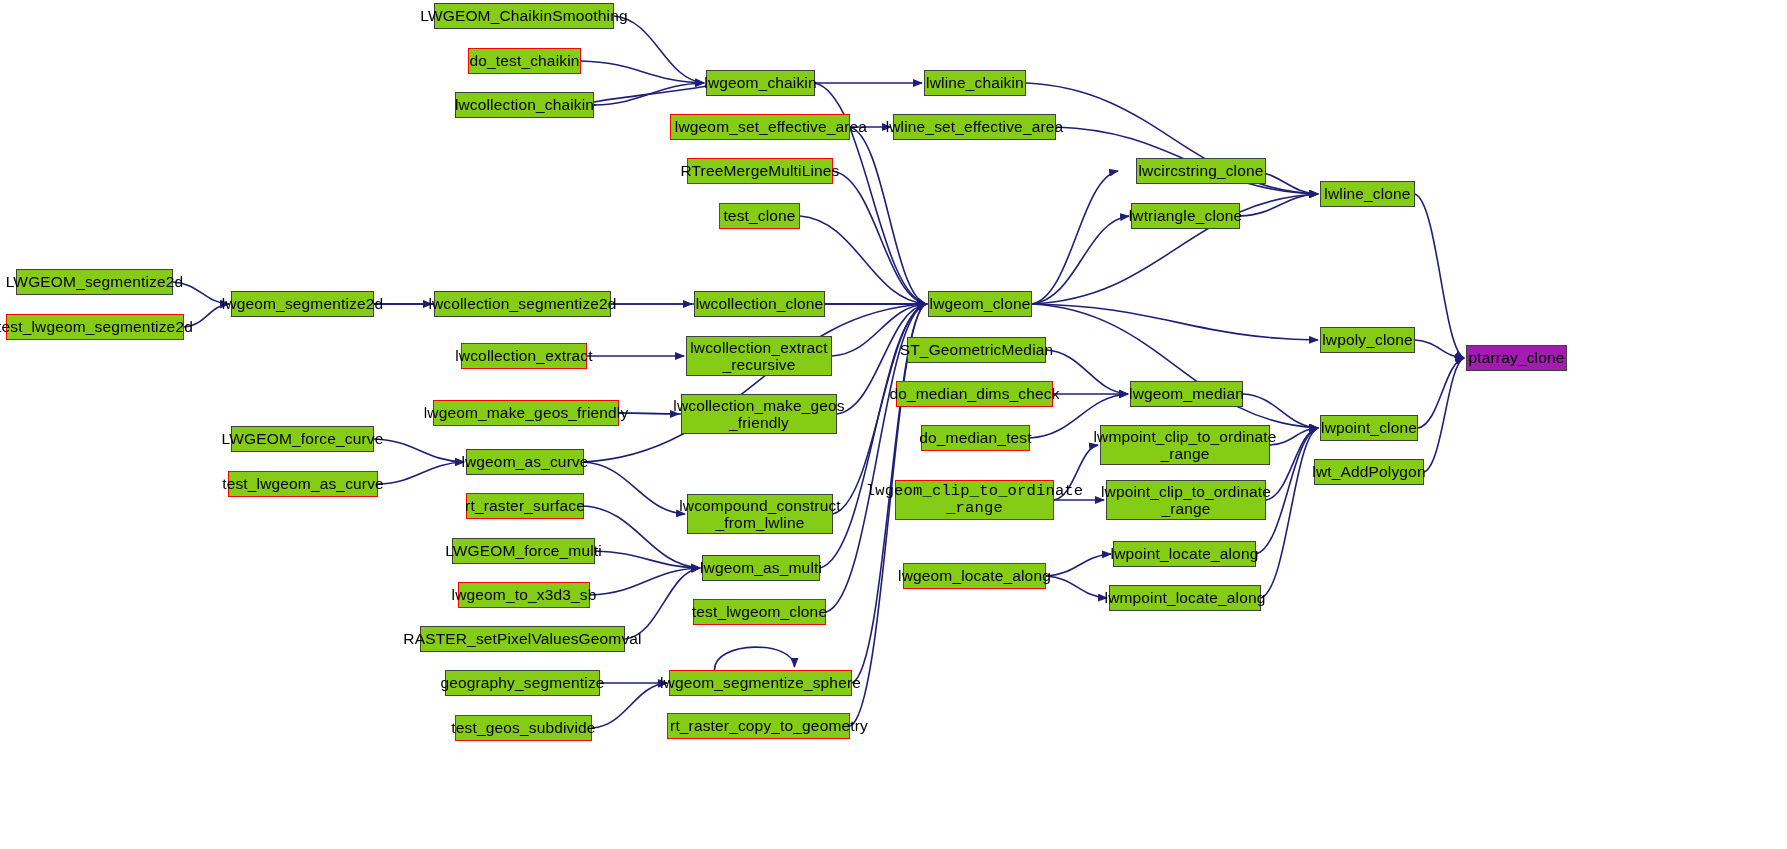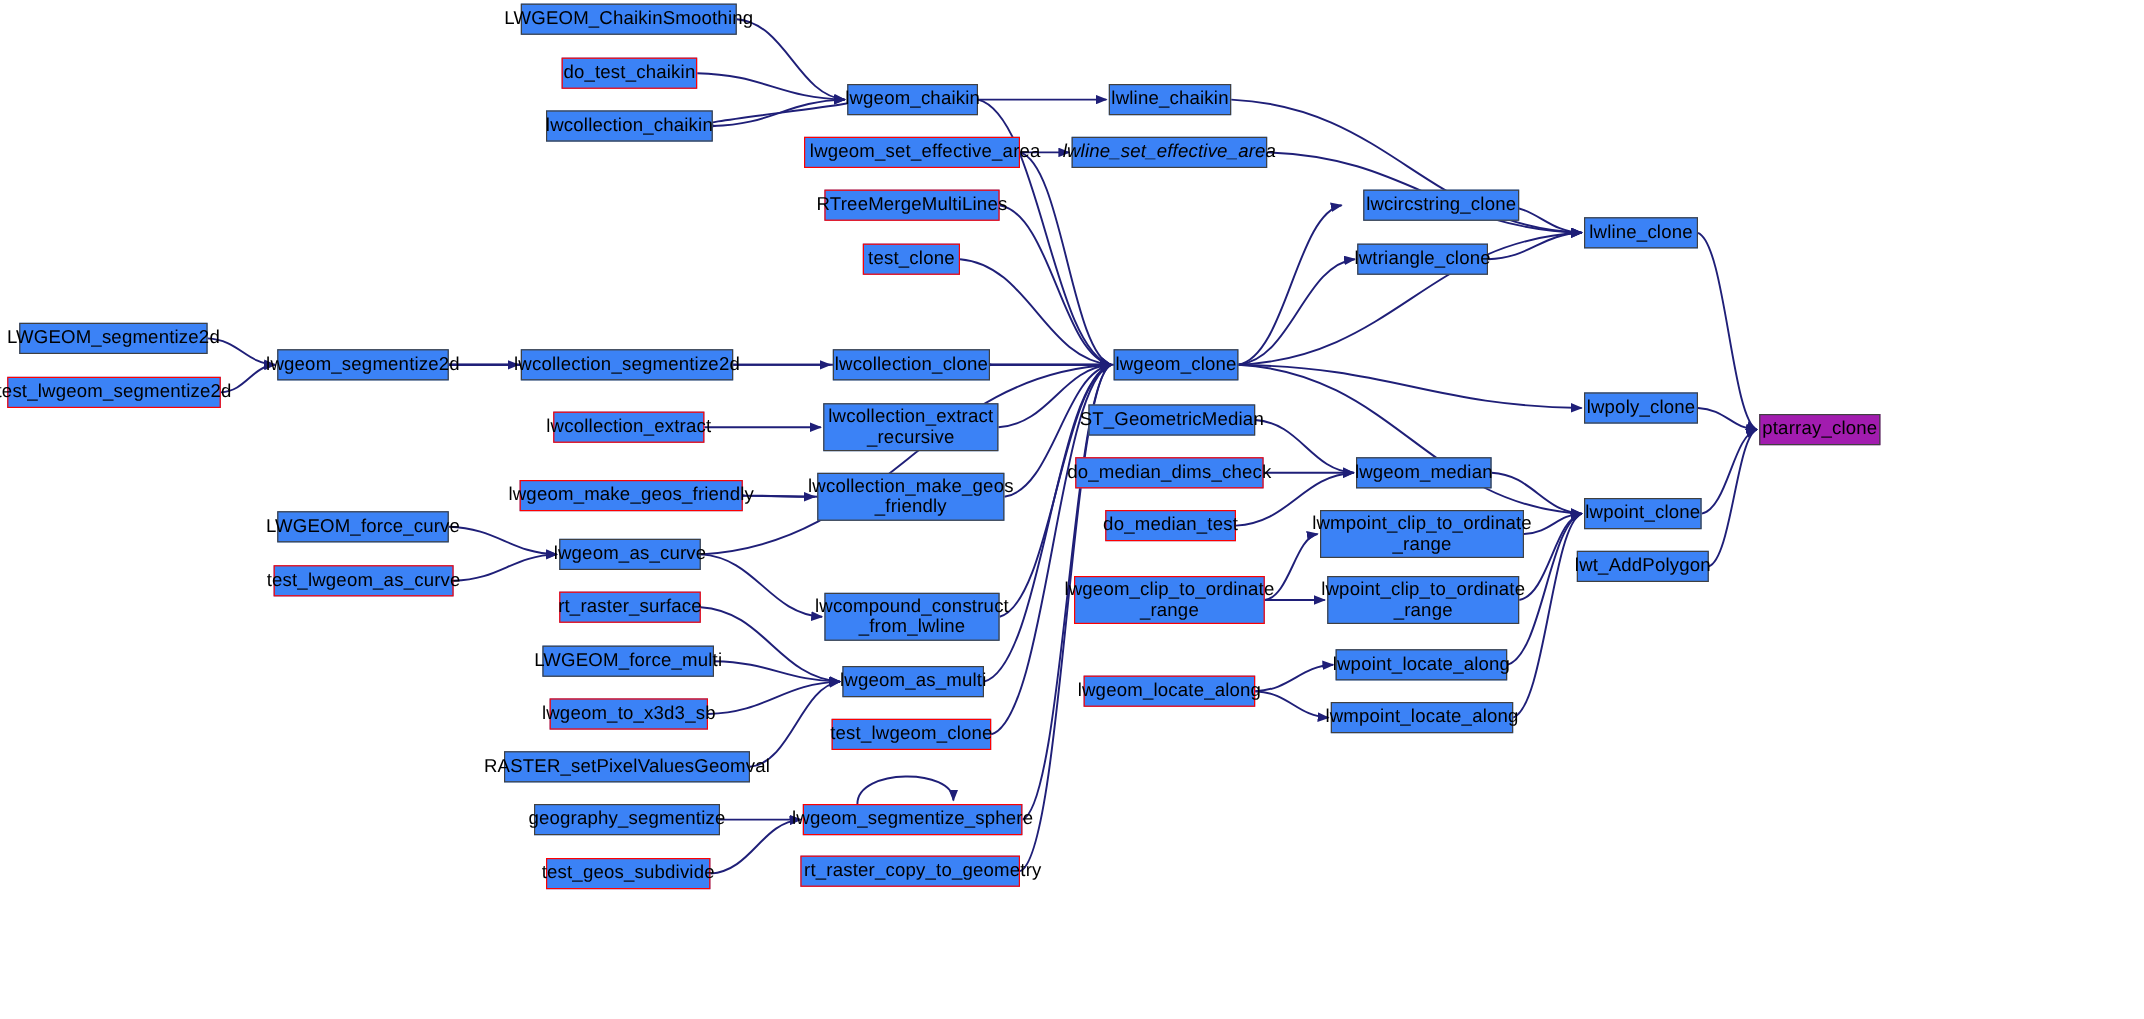--- a/index.html
+++ b/index.html
@@ -23,21 +23,21 @@
     height: 849px;
     pointer-events: none;
   }
   .node {
     position: absolute;
     box-sizing: border-box;
     display: flex;
     align-items: center;
     justify-content: center;
     text-align: center;
-    background: #3b82f6;
+    background: #84cc16;
     border: 1px solid #404040;
     color: #000000;
     font-size: 15.5px;
     line-height: 1.12;
     letter-spacing: 0.01em;
     white-space: pre-line;
     padding: 0 6px;
     z-index: 3;
   }
   .node.red {
@@ -125,21 +125,21 @@
         <path d="M850,726 C885.1,714 892.9,316 926,304" marker-end="url(#ah)"></path>
       </g>
   </svg>
   <div id="node-layer">
       <div class="node" style="left: 434px; top: 3px; width: 180px; height: 26px;">LWGEOM_ChaikinSmoothing</div>
       <div class="node red" style="left: 468px; top: 48px; width: 113px; height: 26px;">do_test_chaikin</div>
       <div class="node" style="left: 455px; top: 92px; width: 139px; height: 26px;">lwcollection_chaikin</div>
       <div class="node" style="left: 706px; top: 70px; width: 109px; height: 26px;">lwgeom_chaikin</div>
       <div class="node" style="left: 924px; top: 70px; width: 102px; height: 26px;">lwline_chaikin</div>
       <div class="node red" style="left: 670px; top: 114px; width: 180px; height: 26px; padding-left: 28px;">lwgeom_set_effective_area</div>
-      <div class="node" style="left: 893px; top: 114px; width: 163px; height: 26px; font-style: italic;">lwline_set_effective_area</div>
+      <div class="node" style="left: 893px; top: 114px; width: 163px; height: 26px;">lwline_set_effective_area</div>
       <div class="node red" style="left: 687px; top: 158px; width: 146px; height: 26px;">RTreeMergeMultiLines</div>
       <div class="node red" style="left: 719px; top: 203px; width: 81px; height: 26px;">test_clone</div>
       <div class="node" style="left: 1120px; top: 158px; width: 130px; height: 26px; margin-left: 16px;">lwcircstring_clone</div>
       <div class="node" style="left: 1131px; top: 203px; width: 109px; height: 26px;">lwtriangle_clone</div>
       <div class="node" style="left: 1320px; top: 181px; width: 95px; height: 26px;">lwline_clone</div>
       <div class="node" style="left: 16px; top: 269px; width: 157px; height: 26px;">LWGEOM_segmentize2d</div>
       <div class="node red" style="left: 6px; top: 314px; width: 178px; height: 26px;">test_lwgeom_segmentize2d</div>
       <div class="node" style="left: 231px; top: 291px; width: 143px; height: 26px;">lwgeom_segmentize2d</div>
       <div class="node" style="left: 434px; top: 291px; width: 177px; height: 26px;">lwcollection_segmentize2d</div>
       <div class="node" style="left: 694px; top: 291px; width: 131px; height: 26px;">lwcollection_clone</div>
@@ -159,21 +159,21 @@
       <div class="node" style="left: 1314px; top: 459px; width: 110px; height: 26px;">lwt_AddPolygon</div>
       <div class="node red" style="left: 433px; top: 400px; width: 186px; height: 26px;">lwgeom_make_geos_friendly</div>
       <div class="node" style="left: 681px; top: 394px; width: 156px; height: 40px;">lwcollection_make_geos
 _friendly</div>
       <div class="node" style="left: 231px; top: 426px; width: 143px; height: 26px;">LWGEOM_force_curve</div>
       <div class="node red" style="left: 228px; top: 471px; width: 150px; height: 26px;">test_lwgeom_as_curve</div>
       <div class="node" style="left: 466px; top: 449px; width: 118px; height: 26px;">lwgeom_as_curve</div>
       <div class="node red" style="left: 466px; top: 493px; width: 118px; height: 26px;">rt_raster_surface</div>
       <div class="node" style="left: 687px; top: 494px; width: 146px; height: 40px;">lwcompound_construct
 _from_lwline</div>
-      <div class="node red" style="left: 895px; top: 480px; width: 159px; height: 40px;">lwgeom_clip_to_ordinate
+      <div class="node red" style="left: 895px; top: 480px; width: 159px; height: 40px; font-family: Liberation Mono, monospace;">lwgeom_clip_to_ordinate
 _range</div>
       <div class="node" style="left: 1106px; top: 480px; width: 160px; height: 40px;">lwpoint_clip_to_ordinate
 _range</div>
       <div class="node" style="left: 452px; top: 538px; width: 143px; height: 26px;">LWGEOM_force_multi</div>
       <div class="node" style="left: 702px; top: 555px; width: 118px; height: 26px;">lwgeom_as_multi</div>
       <div class="node red" style="left: 458px; top: 582px; width: 132px; height: 26px;">lwgeom_to_x3d3_sb</div>
       <div class="node" style="left: 1113px; top: 541px; width: 143px; height: 26px;">lwpoint_locate_along</div>
       <div class="node red" style="left: 903px; top: 563px; width: 143px; height: 26px;">lwgeom_locate_along</div>
       <div class="node" style="left: 1109px; top: 585px; width: 152px; height: 26px;">lwmpoint_locate_along</div>
       <div class="node red" style="left: 693px; top: 599px; width: 133px; height: 26px;">test_lwgeom_clone</div>

